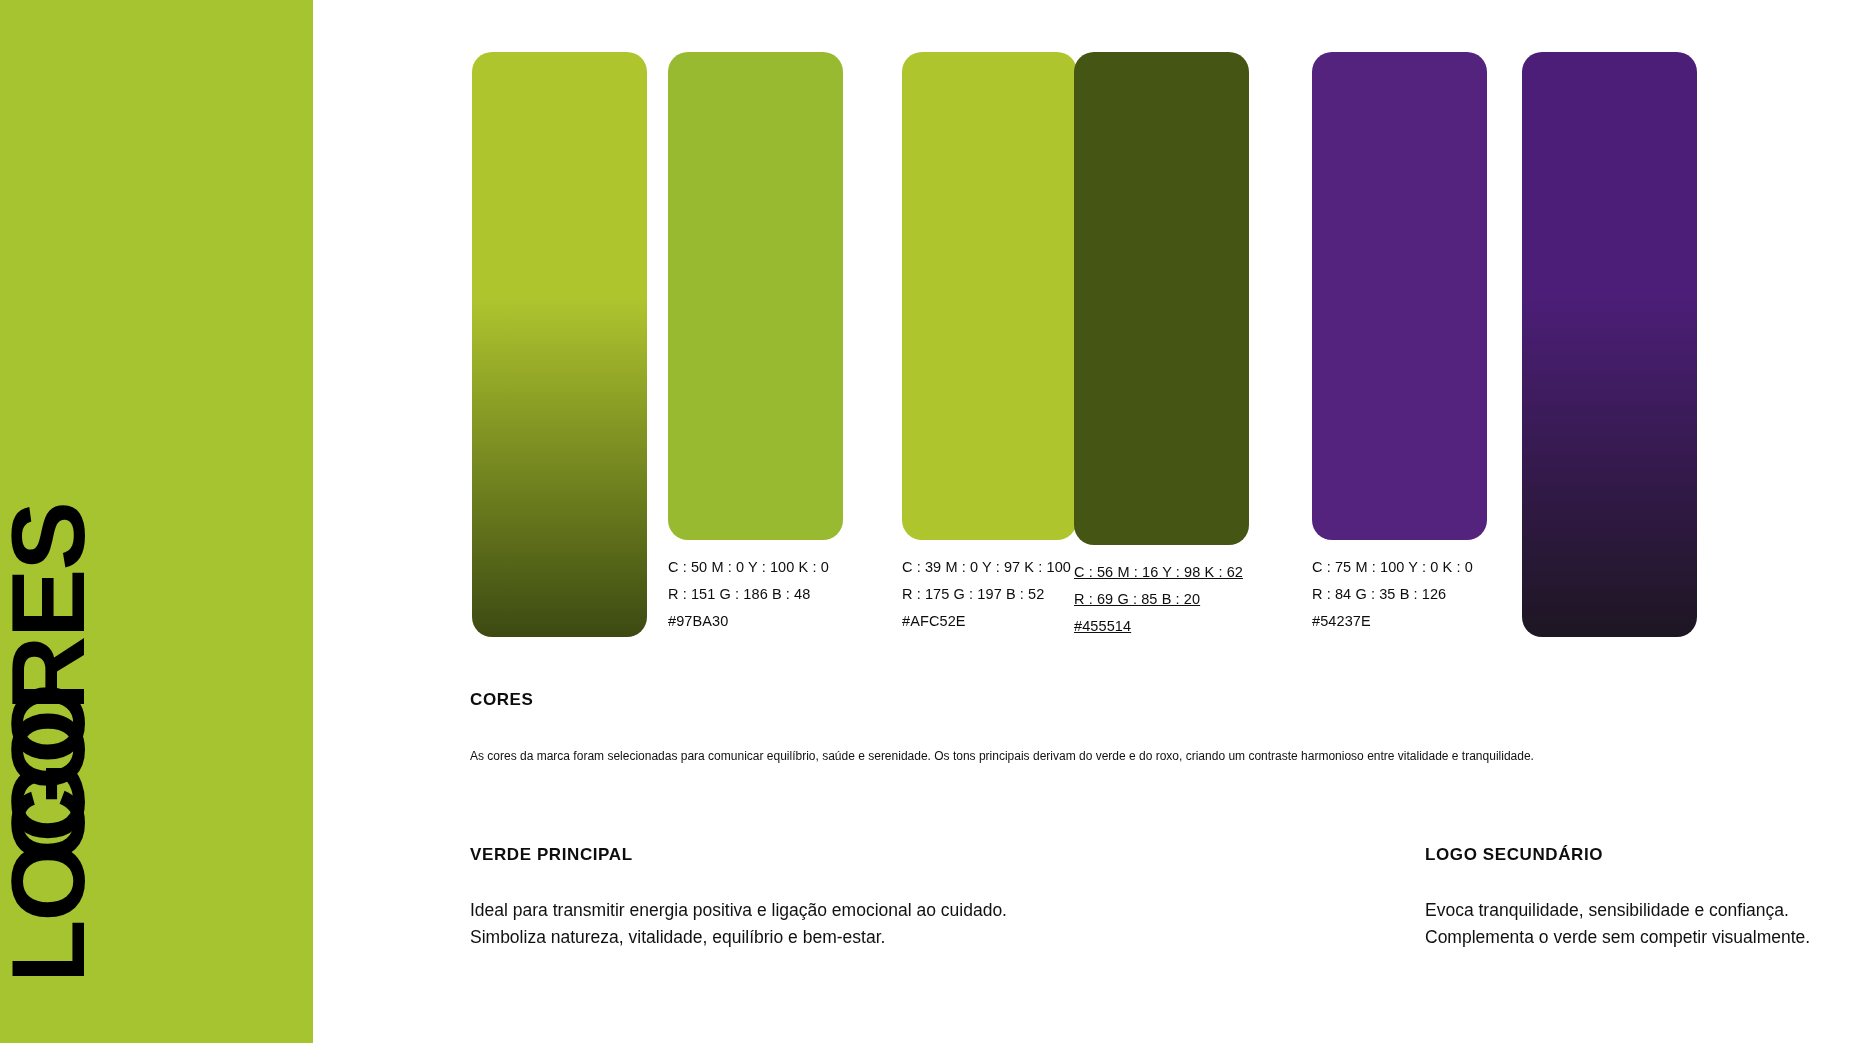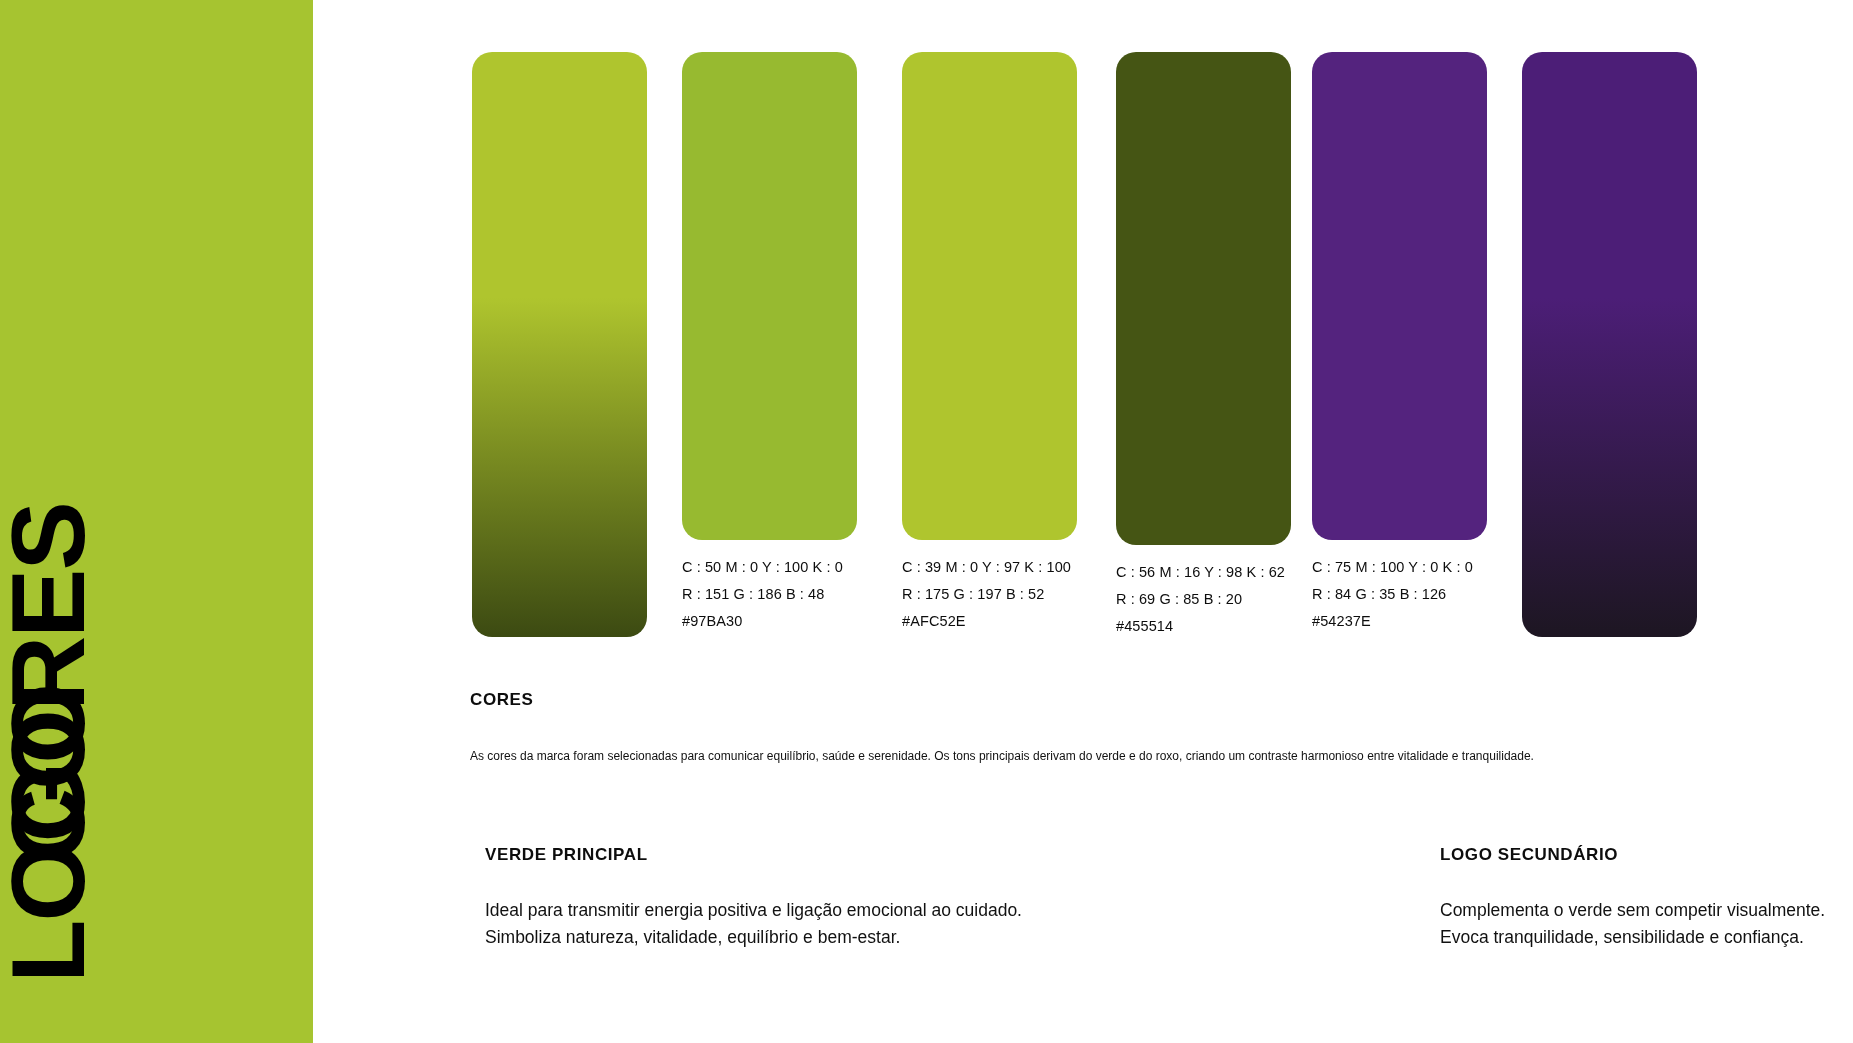--- a/index.html
+++ b/index.html
@@ -80,21 +80,21 @@
   .section-body {
     margin-top:32px;
     font-size:12px;
     line-height:28px;
     color:#111111;
     width:1215px;
   }
 
   .two-col {
     position:absolute;
-    left:485px; top:845px;
+    left:470px; top:845px;
     width:1320px;
     display:flex;
   }
   .col { width:50%; }
   .col.right { padding-left:295px; }
   .col-title {
     font-size:17px;
     font-weight:700;
     letter-spacing:0.6px;
     color:#0d0d0d;
@@ -121,39 +121,39 @@
 
   <div class="swatch-col" style="left:0px;">
     <div class="swatch" id="sw0" style="height: 585px; background: linear-gradient(rgb(175, 197, 46) 0%, rgb(175, 197, 46) 42%, rgb(60, 74, 18) 100%);"></div>
     <div class="swatch-meta">
       <div></div>
       <div></div>
       <div></div>
     </div>
   </div>
 
-  <div class="swatch-col" style="left:210px;">
+  <div class="swatch-col" style="left:196px;">
     <div class="swatch" id="sw1" style="height: 488px; background: rgb(151, 186, 48);"></div>
     <div class="swatch-meta">
       <div>C : 50 M : 0  Y : 100 K : 0</div>
       <div>R : 151  G : 186 B : 48</div>
       <div>#97BA30</div>
     </div>
   </div>
 
   <div class="swatch-col" style="left:420px;margin-left:10px;">
     <div class="swatch" id="sw2" style="height: 488px; background: rgb(175, 197, 46);"></div>
     <div class="swatch-meta">
       <div>C : 39 M : 0 Y : 97 K : 100</div>
       <div>R : 175  G : 197 B : 52</div>
       <div>#AFC52E</div>
     </div>
   </div>
 
-  <div class="swatch-col" style="left:644px;">
+  <div class="swatch-col" style="left:602px;text-decoration:underline;">
     <div class="swatch" id="sw3" style="height: 493px; background: rgb(69, 85, 20);"></div>
     <div class="swatch-meta">
       <div>C : 56 M : 16 Y : 98 K : 62</div>
       <div>R : 69  G : 85 B : 20</div>
       <div>#455514</div>
     </div>
   </div>
 
   <div class="swatch-col" style="left:840px;">
     <div class="swatch" id="sw4" style="height: 488px; background: rgb(84, 35, 126);"></div>
@@ -184,17 +184,17 @@
   <div class="col left">
     <div class="col-title">VERDE PRINCIPAL</div>
     <div class="col-body">
       <div>Ideal para transmitir energia positiva e ligação emocional ao cuidado.</div>
       <div>Simboliza natureza, vitalidade, equilíbrio e bem-estar.</div>
     </div>
   </div>
   <div class="col right">
     <div class="col-title">LOGO SECUNDÁRIO</div>
     <div class="col-body">
+      <div>Evoca tranquilidade, sensibilidade e confiança.</div>
       <div>Complementa o verde sem competir visualmente.</div>
-      <div>Evoca tranquilidade, sensibilidade e confiança.</div>
     </div>
   </div>
 </div>
 
 </body></html>

